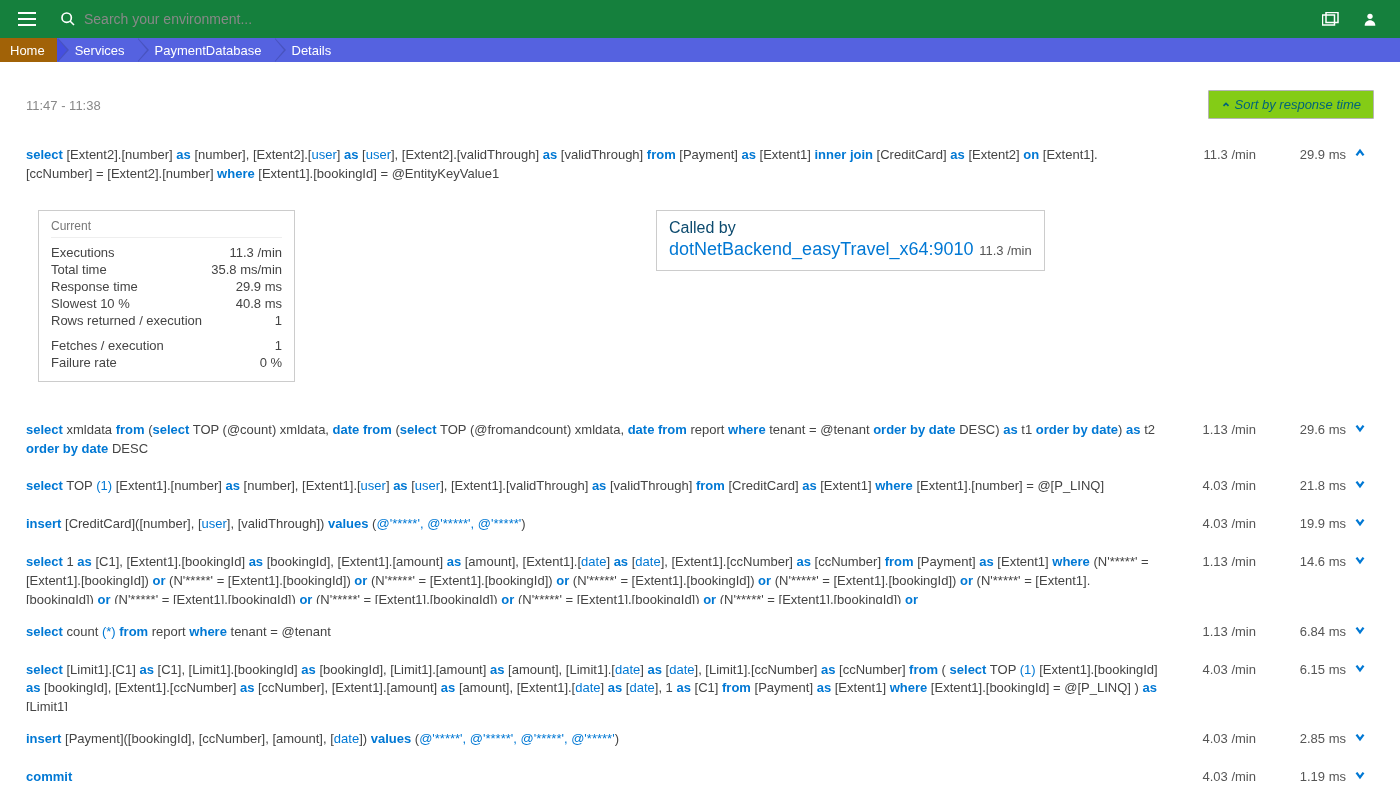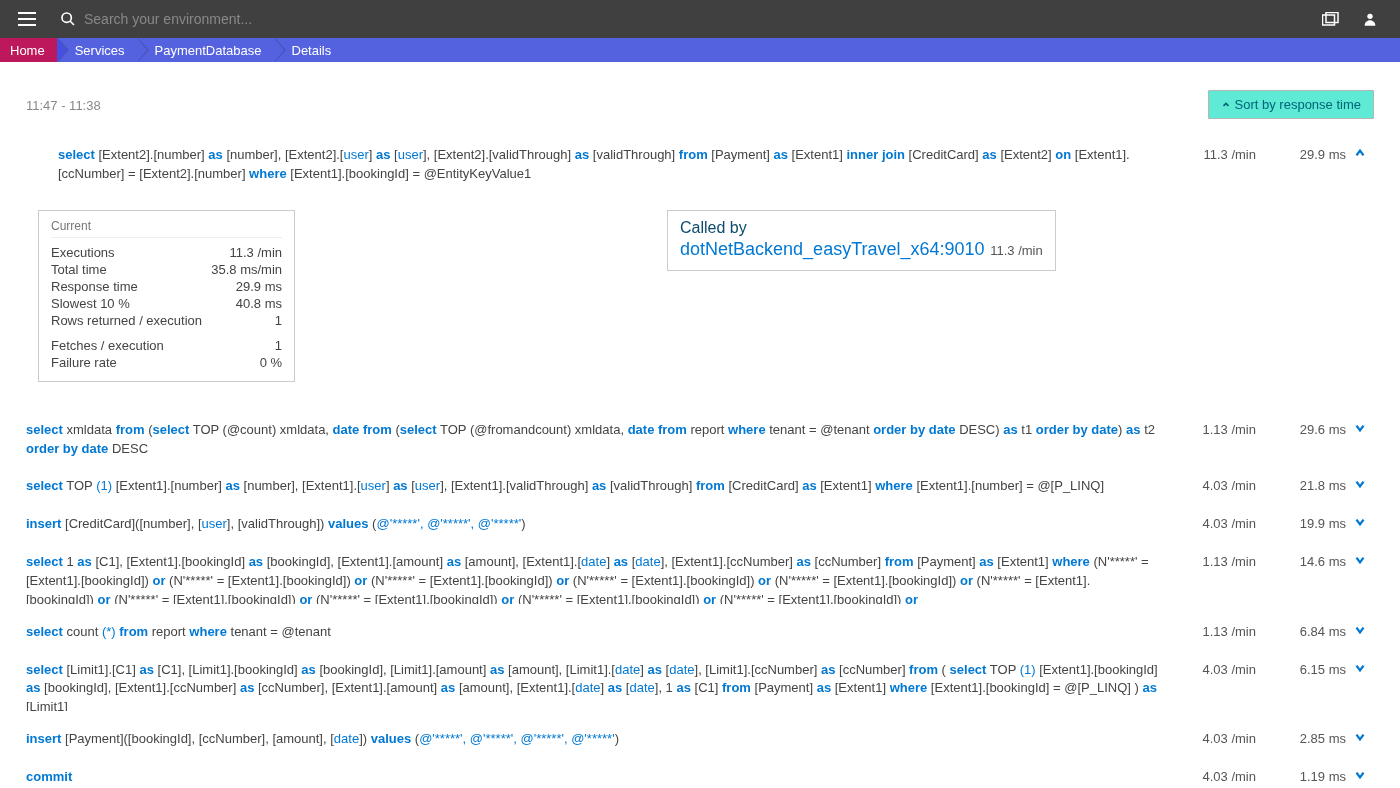--- a/index.html
+++ b/index.html
@@ -1,64 +1,64 @@
 <!DOCTYPE html>
 <html><head>
 <meta charset="utf-8">
 <style>
   * { box-sizing: border-box; margin: 0; padding: 0; }
   body { font-family: -apple-system, BlinkMacSystemFont, "Segoe UI", Arial, sans-serif; font-size: 13px; color: #444; background: #fff; }
   
-  .topbar { background: #404040; height: 38px; display: flex; align-items: center; padding: 0 10px; color: #ccc; }
+  .topbar { background: #15803d; height: 38px; display: flex; align-items: center; padding: 0 10px; color: #ccc; }
   .topbar .hamburger { padding: 6px 8px; cursor: pointer; display: flex; align-items: center; }
   .topbar .search-wrap { display: flex; align-items: center; flex: 1; margin-left: 8px; }
   .topbar .search-icon { padding: 0 8px; color: #fff; display: flex; align-items: center; }
   .topbar input { background: transparent; border: none; outline: none; color: #ccc; font-size: 14px; flex: 1; }
   .topbar input::placeholder { color: #888; }
   .topbar .right { display: flex; align-items: center; gap: 14px; padding-right: 8px; }
   .topbar .right .icon-btn { color: #fff; padding: 4px; cursor: pointer; display: flex; }
   
   .breadcrumb { background: #5562e0; height: 24px; display: flex; align-items: stretch; font-size: 13px; }
   .breadcrumb .crumb { color: #fff; display: flex; align-items: center; padding: 0 12px 0 18px; position: relative; cursor: pointer; }
-  .breadcrumb .crumb.first { padding-left: 10px; background: #be185d; }
+  .breadcrumb .crumb.first { padding-left: 10px; background: #a16207; }
   .breadcrumb .crumb::after {
     content: ''; position: absolute; right: -10px; top: 0; width: 0; height: 0;
     border-top: 12px solid transparent; border-bottom: 12px solid transparent;
     border-left: 10px solid #5562e0; z-index: 2;
   }
   .breadcrumb .crumb.first::after { border-left-color: #454fe0; }
   .breadcrumb .crumb::before {
     content: ''; position: absolute; right: -12px; top: 0; width: 0; height: 0;
     border-top: 12px solid transparent; border-bottom: 12px solid transparent;
     border-left: 11px solid rgba(0,0,0,0.15); z-index: 1;
   }
   .breadcrumb .crumb:last-child::after, .breadcrumb .crumb:last-child::before { display: none; }
   
   .content-wrap { background: #fff; padding: 0 12px; height: calc(788px - 62px); overflow-y: scroll; position: relative; }
   .page { background: #fff; margin-top: 0; padding: 28px 14px 40px; }
   
   .page-head { display: flex; align-items: baseline; justify-content: space-between; margin-bottom: 12px; padding: 0 0 4px; }
   .page-head .left { display: flex; align-items: baseline; gap: 12px; }
   .page-title { font-size: 24px; font-weight: 400; color: #444; }
   .time-range { color: #888; font-size: 13px; }
-  .sort-btn { border: 1px solid #b5b5b5; background: #5eead4; color: #00647a; padding: 6px 12px; font-size: 13px; cursor: pointer; display: flex; align-items: center; gap: 4px; border-radius: 1px; }
+  .sort-btn { border: 1px solid #b5b5b5; background: #84cc16; color: #00647a; padding: 6px 12px; font-size: 13px; cursor: pointer; display: flex; align-items: center; gap: 4px; border-radius: 1px; font-style: italic; }
   
   .stmt-row { display: flex; align-items: flex-start; padding: 10px 0 8px; border-top: 1px solid transparent; gap: 8px; }
   .stmt-row .sql { flex: 1; font-size: 13px; color: #444; line-height: 1.45; word-break: break-word; max-height: 3.9em; overflow: hidden; position: relative; }
-  .stmt-row.expanded .sql { max-height: none; overflow: visible; margin-left: 32px; }
+  .stmt-row.expanded .sql { max-height: none; overflow: visible; }
   .sql .kw { color: #0078d4; font-weight: 600; }
   .sql .kw2 { color: #0078d4; }
   .metrics { display: flex; align-items: center; gap: 0; white-space: nowrap; }
   .metrics .exec { width: 90px; text-align: right; color: #555; font-size: 13px; }
   .metrics .resp { width: 90px; text-align: right; color: #555; font-size: 13px; }
   .metrics .chev { width: 28px; text-align: center; color: #0078d4; cursor: pointer; }
   .chev svg { transform: rotate(0); transition: transform .12s; }
   .chev.up svg { transform: rotate(180deg); }
   
-  .detail-panel { display: flex; gap: 52px; padding: 18px 12px 28px 12px; align-items: flex-start; }
+  .detail-panel { display: flex; gap: 41px; padding: 18px 12px 28px 12px; align-items: flex-start; }
   .detail-box { border: 1px solid #ccc; padding: 8px 12px 10px; min-width: 255px; font-size: 13px; }
   .detail-box .box-title { color: #777; font-size: 12px; padding-bottom: 4px; border-bottom: 1px solid #eee; margin-bottom: 6px; }
   .kv-row { display: flex; justify-content: space-between; padding: 1px 0; color: #444; font-size: 13px; }
   .kv-row .k { color: #444; }
   .kv-row .v { color: #444; text-align: right; min-width: 80px; }
   .kv-gap { height: 8px; }
   .called-box { border: 1px solid #ccc; padding: 8px 12px 10px; min-width: 255px; margin-left: 320px; }
   .called-box .box-title { color: #0c4a6e; font-size: 16px; padding-bottom: 2px; }
   .called-link { color: #0078d4; text-decoration: none; font-size: 18px; }
   .called-rate { color: #555; font-size: 13px; margin-left: 2px; }

